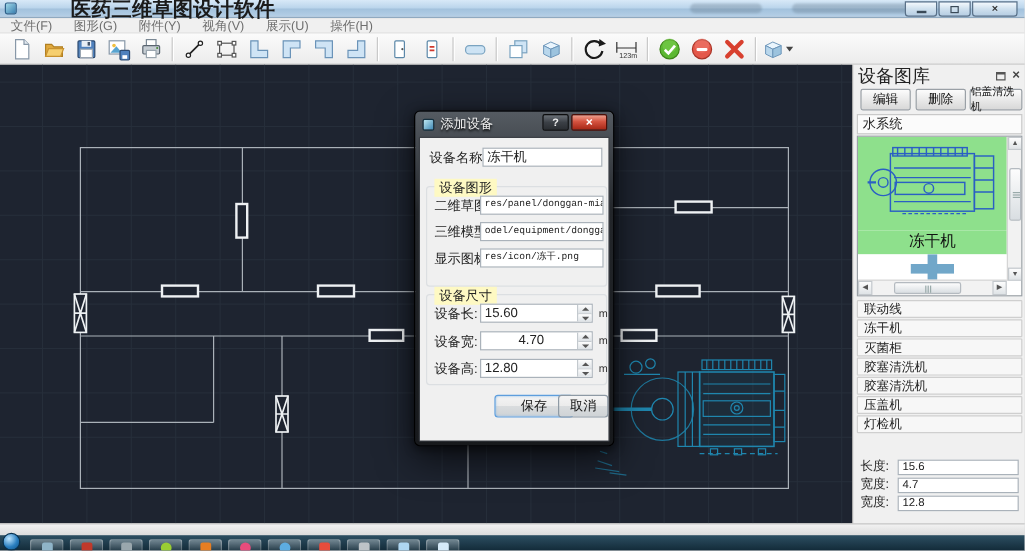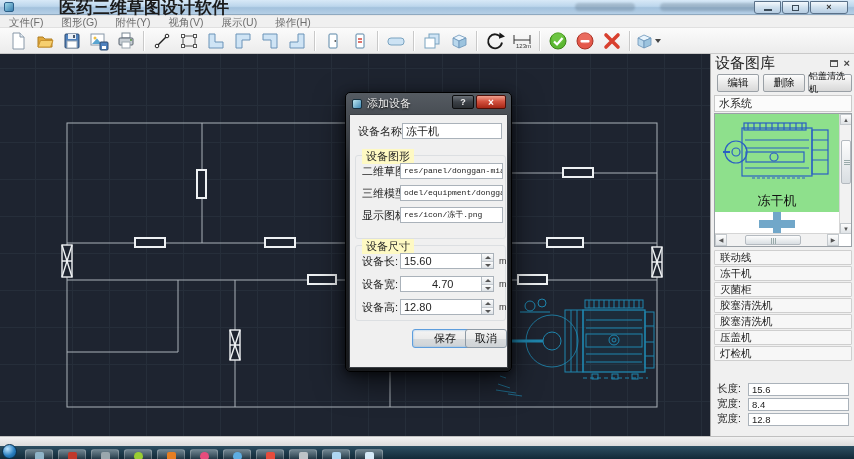--- a/index.html
+++ b/index.html
@@ -527,21 +527,21 @@
       <div class="cat-row">压盖机</div>
       <div class="cat-row">灯检机</div>
     </div>
 
     <div class="dim-row" style="top:328px;">
       <span class="dim-label">长度:</span>
       <span class="dim-input">15.6</span>
     </div>
     <div class="dim-row" style="top:343px;">
       <span class="dim-label">宽度:</span>
-      <span class="dim-input">8.4</span>
+      <span class="dim-input">4.7</span>
     </div>
     <div class="dim-row" style="top:358px;">
       <span class="dim-label">宽度:</span>
       <span class="dim-input">12.8</span>
     </div>
   </div>
 
   <div class="bottom-frame"></div>
   <div class="taskbar">
     <div class="start-orb"></div>

